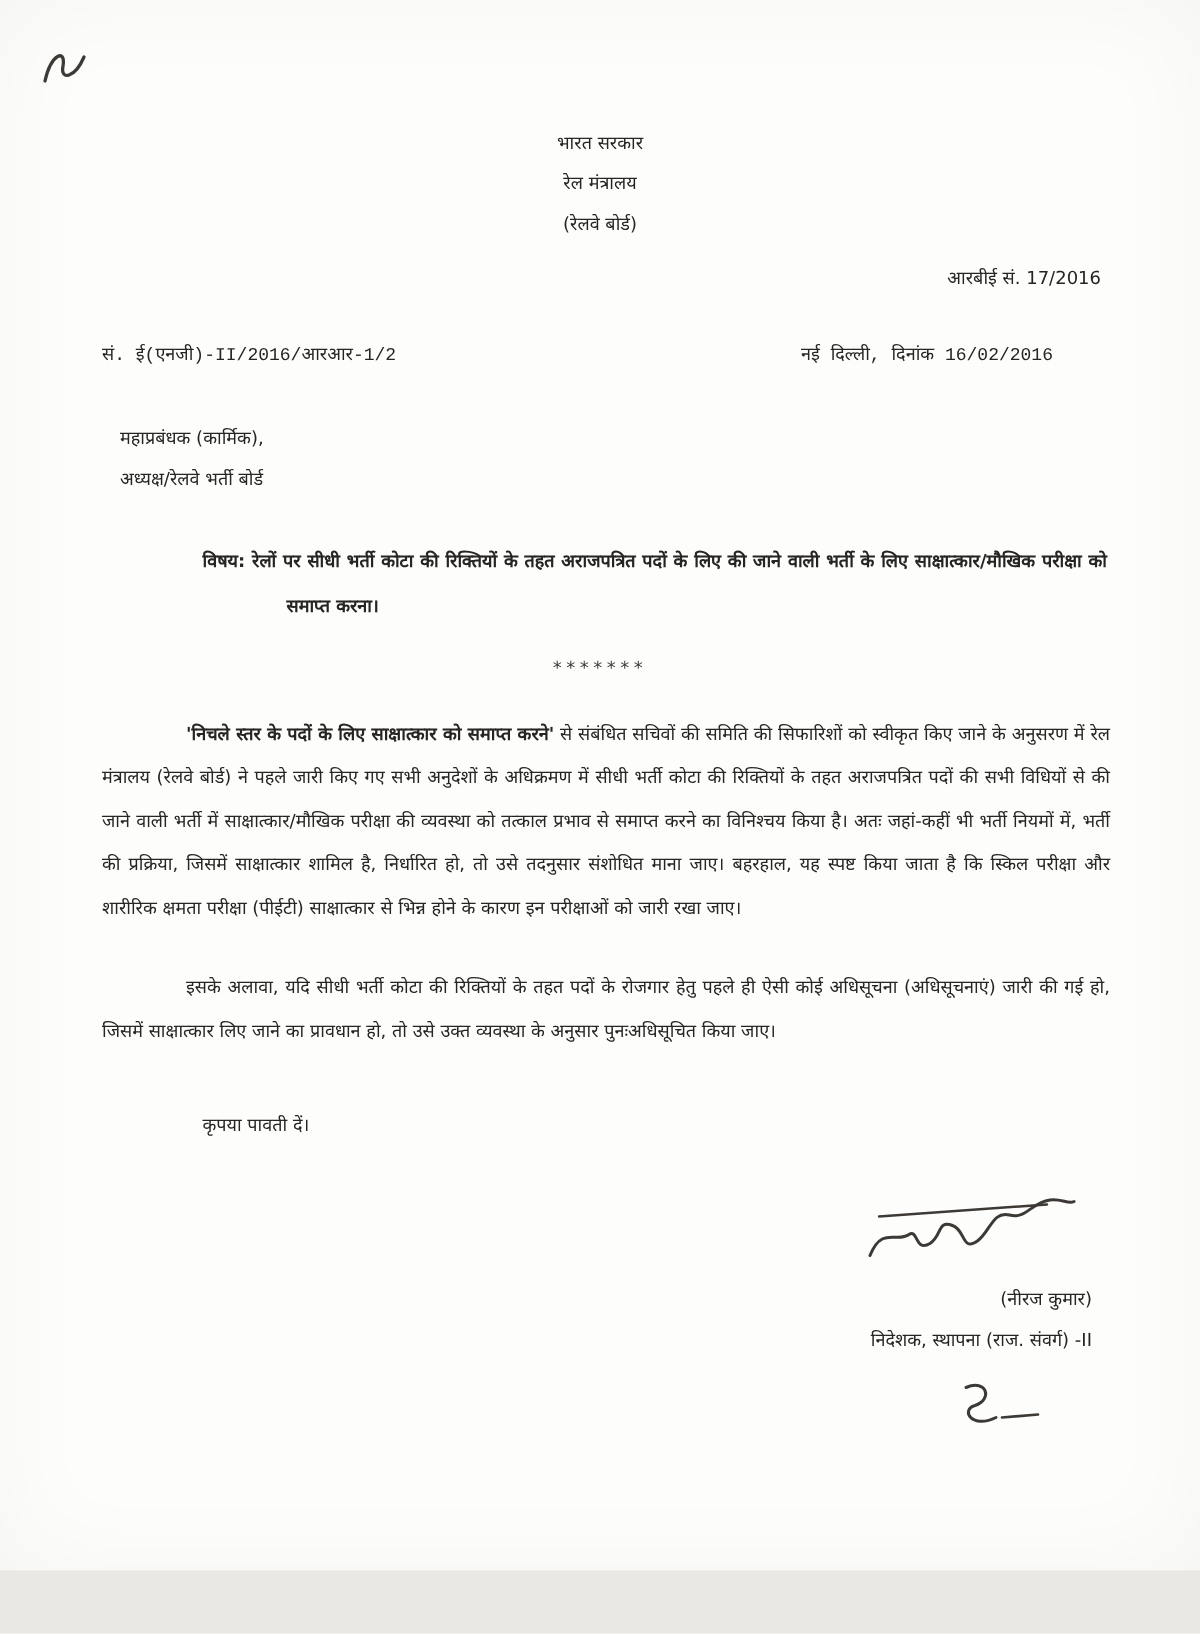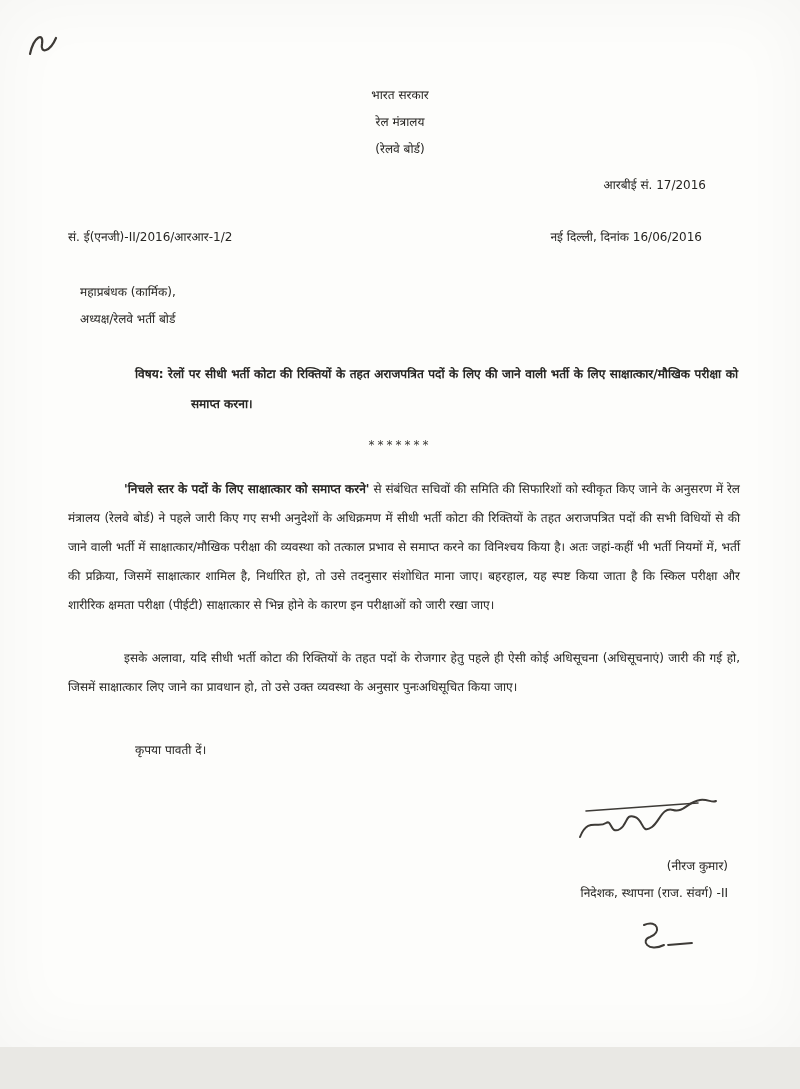--- a/index.html
+++ b/index.html
@@ -16,25 +16,25 @@
     color: #262522;
     font-size: 12px;
     line-height: 28px;
     overflow: hidden;
   }
   .mark-topleft { position: absolute; left: 20px; top: 20px; }
 
   .header { padding-top: 82px; text-align: center; }
   .header div { line-height: 27px; }
 
-  .rbe { text-align: right; padding-right: 94px; margin-top: 8px; }
+  .rbe { text-align: right; padding-right: 66px; margin-top: 8px; }
 
   .refrow {
     display: flex; justify-content: space-between;
-    padding: 0 98px 0 68px; margin-top: 24px;
+    padding: 0 98px 0 68px; margin-top: 24px; font-family: Liberation Mono, monospace;
   }
 
   .addr { margin-top: 28px; padding-left: 80px; }
   .addr div { line-height: 27px; }
 
   .subject {
     margin: 26px 62px 0 135px;
     padding-left: 56px; text-indent: -56px;
     font-weight: bold; line-height: 30px; text-align: justify;
   }
@@ -72,21 +72,21 @@
   <div class="header">
     <div>भारत सरकार</div>
     <div>रेल मंत्रालय</div>
     <div>(रेलवे बोर्ड)</div>
   </div>
 
   <div class="rbe">आरबीई सं. 17/2016</div>
 
   <div class="refrow">
     <span>सं. ई(एनजी)-II/2016/आरआर-1/2</span>
-    <span>नई दिल्ली, दिनांक 16/06/2016</span>
+    <span>नई दिल्ली, दिनांक 16/02/2016</span>
   </div>
 
   <div class="addr">
     <div>महाप्रबंधक (कार्मिक),</div>
     <div>अध्यक्ष/रेलवे भर्ती बोर्ड</div>
   </div>
 
   <div class="subject">
     <span class="subject-label">विषय:</span>
     <span>रेलों पर सीधी भर्ती कोटा की रिक्तियों के तहत अराजपत्रित पदों के लिए की जाने वाली भर्ती के लिए साक्षात्कार/मौखिक परीक्षा को समाप्त करना।</span>

